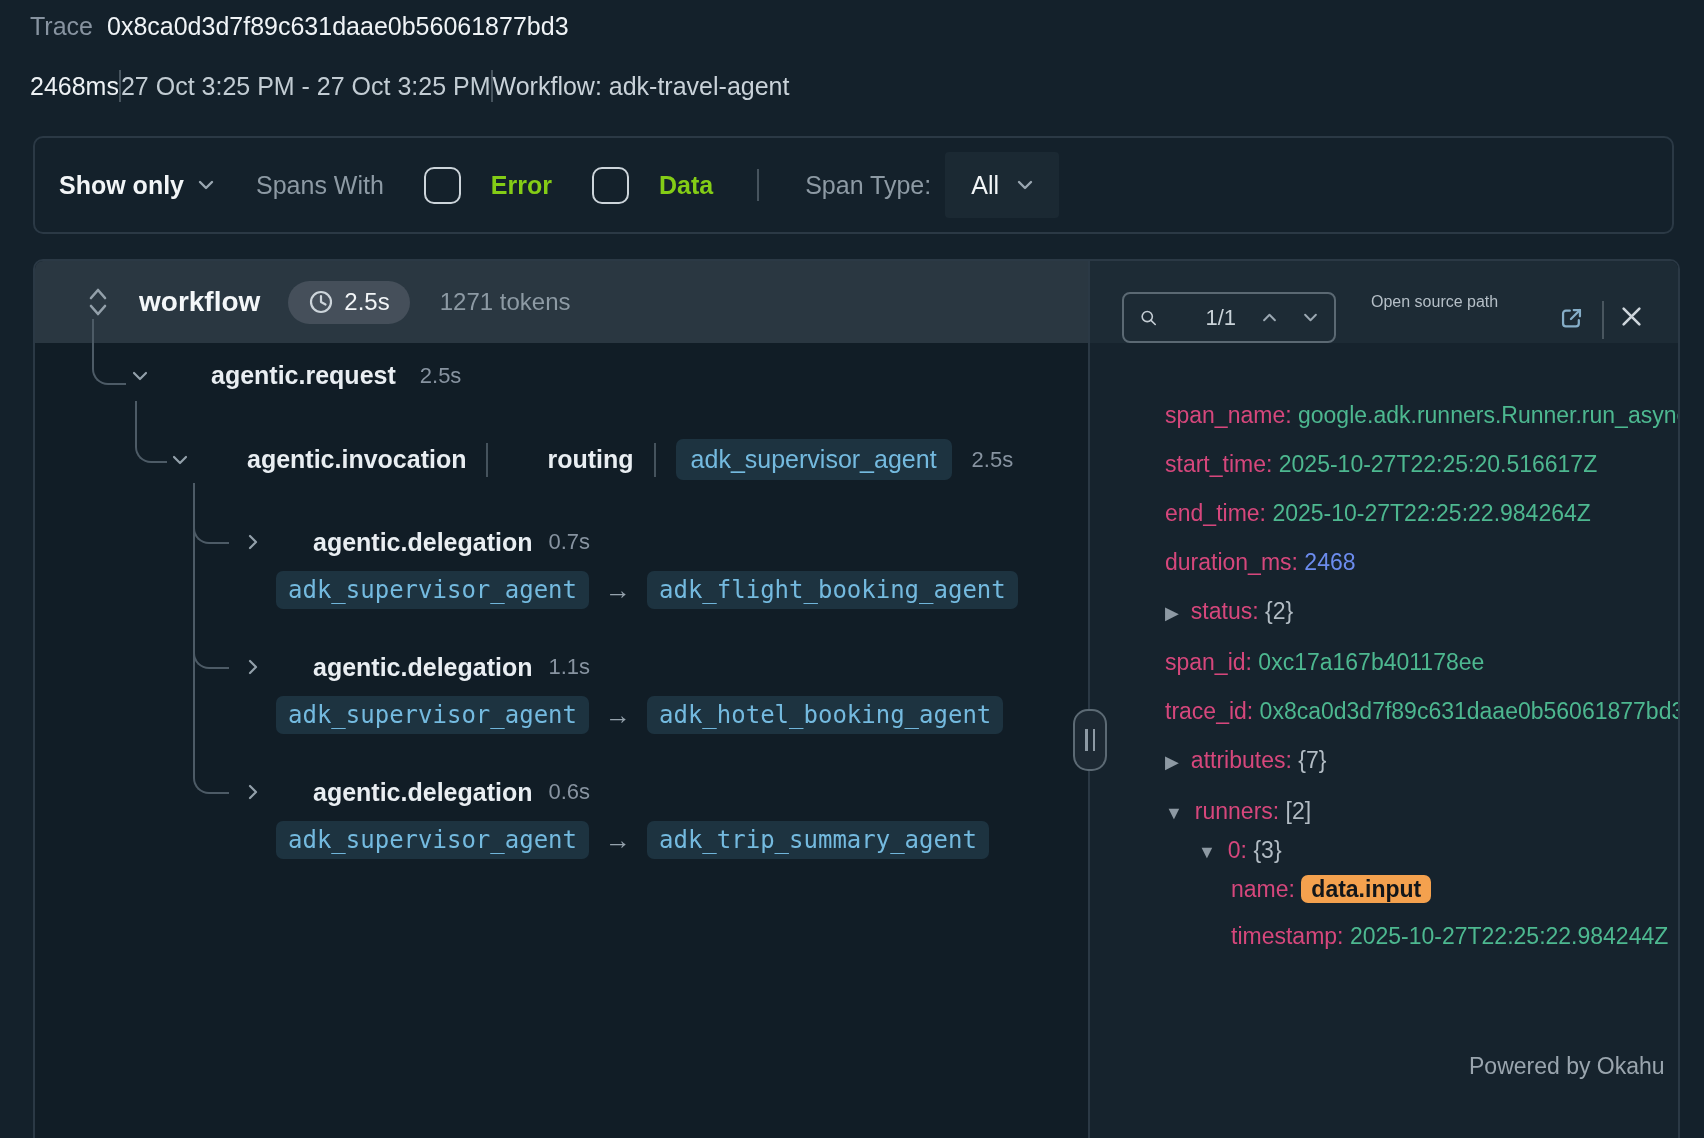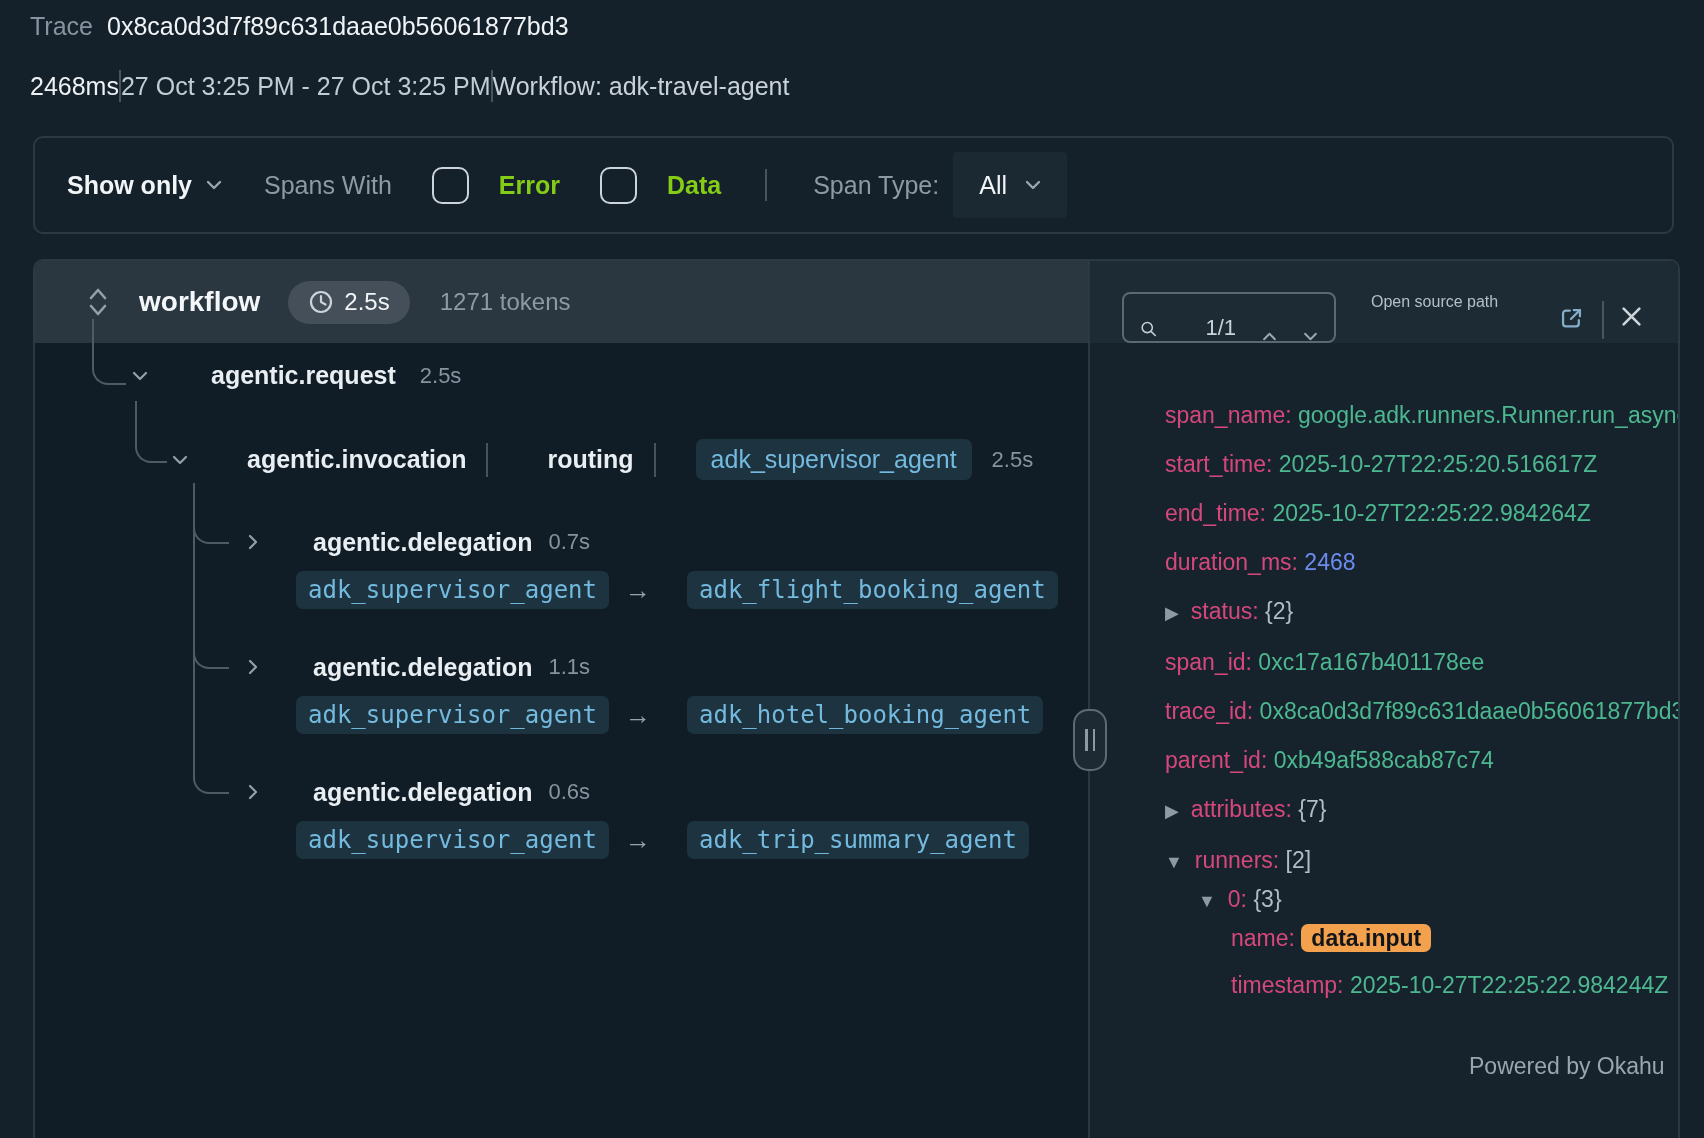--- a/index.html
+++ b/index.html
@@ -12,21 +12,21 @@
   .trace-title .id{color:#f0f4f7;font-weight:500;}
   .meta-row{position:absolute;left:30px;top:66px;height:40px;display:flex;align-items:center;font-size:25px;}
   .meta-row .dur{color:#edf1f4;font-weight:500;}
   .meta-row .times{color:#c2ccd3;}
   .meta-row .wf{color:#c9d2d9;}
   .vsep{width:2px;height:32px;background:#47545e;}
 
   
   .filter-card{position:absolute;left:33px;top:136px;width:1637px;height:94px;
     border:2px solid #2b3945;border-radius:10px;display:flex;align-items:center;font-size:25px;}
-  .filter-card .show-only{margin-left:32px;display:flex;align-items:center;gap:14px;color:#f2f5f7;font-weight:600;cursor:pointer;}
+  .filter-card .show-only{margin-left:24px;display:flex;align-items:center;gap:14px;color:#f2f5f7;font-weight:600;cursor:pointer;}
   .filter-card .spans-with{margin-left:42px;color:#8d9aa4;}
   .cbx{width:33px;height:33px;border:2.5px solid #ccd4da;border-radius:10px;margin-left:40px;cursor:pointer;background:transparent;}
   .cbx-lbl{margin-left:30px;color:#84cc16;font-weight:700;}
   .filter-card .fsep{margin-left:44px;}
   .span-type-lbl{margin-left:46px;color:#8d9aa4;}
   .span-type-select{margin-left:14px;height:66px;padding:0 26px;background:#1b2933;display:flex;align-items:center;gap:18px;cursor:pointer;border-radius:4px;}
   .span-type-select .val{font-weight:400;color:#f2f5f7;}
 
   
   .main-card{position:absolute;left:33px;top:259px;width:1643px;height:886px;
@@ -42,38 +42,38 @@
   .wf-tokens{margin-left:30px;font-size:24px;color:#8d9aa4;}
 
   .conn{position:absolute;border-color:#4d5b66;}
   .conn-elbow{border-left:2px solid #4d5b66;border-bottom:2px solid #4d5b66;border-bottom-left-radius:16px;}
   .conn-vert{border-left:2px solid #4d5b66;}
 
   .tree-row{position:absolute;display:flex;align-items:center;cursor:pointer;}
   .t-label{font-size:25px;font-weight:600;color:#e9eef2;margin-left:39px;}
   .t-dur{font-size:22px;color:#8793a0;}
   .tree-sep{width:2px;height:34px;background:#45535d;}
-  .agent-pill{background:#1d3340;color:#74badf;border-radius:7px;padding:6px 15px;font-size:25px;white-space:nowrap;cursor:pointer;margin-left:20px;}
+  .agent-pill{background:#1d3340;color:#74badf;border-radius:7px;padding:6px 15px;font-size:25px;white-space:nowrap;cursor:pointer;}
   .agent-pill.mono{font-family:"DejaVu Sans Mono",monospace;font-size:24px;padding:5px 12px;}
   .d-arrow{color:#95a2ac;font-size:26px;}
   .row-request{left:97px;top:100px;gap:24px;}
   .row-invocation{left:137px;top:178px;gap:20px;}
   .d-label{position:absolute;left:213px;height:44px;display:flex;align-items:center;gap:16px;cursor:pointer;}
   .d-badges{position:absolute;left:241px;height:44px;display:flex;align-items:center;gap:16px;}
 
   
   .drag-handle{position:absolute;left:1038px;top:448px;width:30px;height:58px;z-index:6;
     background:#1d2933;border:2px solid #5c6a74;border-radius:15px;display:flex;align-items:center;justify-content:center;gap:5px;cursor:col-resize;}
   .drag-handle i{display:block;width:2.5px;height:22px;background:#8d9aa4;}
 
   
   .right-panel{position:absolute;left:1053px;top:0;width:590px;height:100%;background:#16232d;border-left:2px solid #2b3945;overflow:hidden;}
   .rp-toolbar{position:absolute;left:0;top:0;width:100%;height:82px;background:#1d2b35;}
   .search-box{position:absolute;left:32px;top:31px;width:214px;height:51px;border:2px solid #5b6973;border-radius:8px;
-    display:flex;align-items:flex-end;padding:0 16px;box-sizing:border-box;cursor:text;}
+    display:flex;align-items:center;padding:0 16px;box-sizing:border-box;cursor:text;}
   .search-count{margin-left:48px;font-size:22px;color:#c9d2d8;}
   .search-box .nav{margin-left:26px;cursor:pointer;display:flex;}
   .open-src{position:absolute;left:281px;top:22px;width:176px;font-size:16px;line-height:37px;color:#b5bfc7;}
   .ext-link{position:absolute;left:468px;top:44px;cursor:pointer;}
   .tb-sep{position:absolute;left:512px;top:40px;width:2px;height:38px;background:#49565f;}
   .close-btn{position:absolute;left:528px;top:42px;cursor:pointer;}
 
   .json-view{position:absolute;left:75px;top:137px;width:525px;font-size:23px;line-height:35px;font-weight:500;}
   .json-row{margin-bottom:14px;}
   .json-row.tight{margin-bottom:2px;}
@@ -260,21 +260,20 @@
       </span>
 
       <div class="json-view" id="json-fields">
           <div class="json-row"><span class="jk">span_name: </span><span class="jv-string">google.adk.runners.Runner.run_async</span></div>
           <div class="json-row"><span class="jk">start_time: </span><span class="jv-string">2025-10-27T22:25:20.516617Z</span></div>
           <div class="json-row"><span class="jk">end_time: </span><span class="jv-string">2025-10-27T22:25:22.984264Z</span></div>
           <div class="json-row"><span class="jk">duration_ms: </span><span class="jv-number">2468</span></div>
           <div class="json-row"><span class="tri">▶</span><span class="jk">status: </span><span class="jv-plain">{2}</span></div>
           <div class="json-row"><span class="jk">span_id: </span><span class="jv-string">0xc17a167b401178ee</span></div>
           <div class="json-row"><span class="jk">trace_id: </span><span class="jv-string">0x8ca0d3d7f89c631daae0b56061877bd3</span></div>
-          <div class="json-row"><span class="jk">parent_id: </span><span class="jv-string">0xb49af588cab87c74</span></div>
           <div class="json-row"><span class="tri">▶</span><span class="jk">attributes: </span><span class="jv-plain">{7}</span></div>
           <div class="json-row tight"><span class="tri">▼</span><span class="jk">runners: </span><span class="jv-plain">[2]</span></div>
           <div class="json-row tight ind-1"><span class="tri">▼</span><span class="jk">0: </span><span class="jv-plain">{3}</span></div>
           <div class="json-row tight ind-2"><span class="jk">name: </span><span class="jv-badge">data.input</span></div>
           <div class="json-row gap-before ind-2"><span class="jk">timestamp: </span><span class="jv-string">2025-10-27T22:25:22.984244Z</span></div>
         </div>
 
       <div class="watermark">Powered by Okahu</div>
     </div>
   </div>

